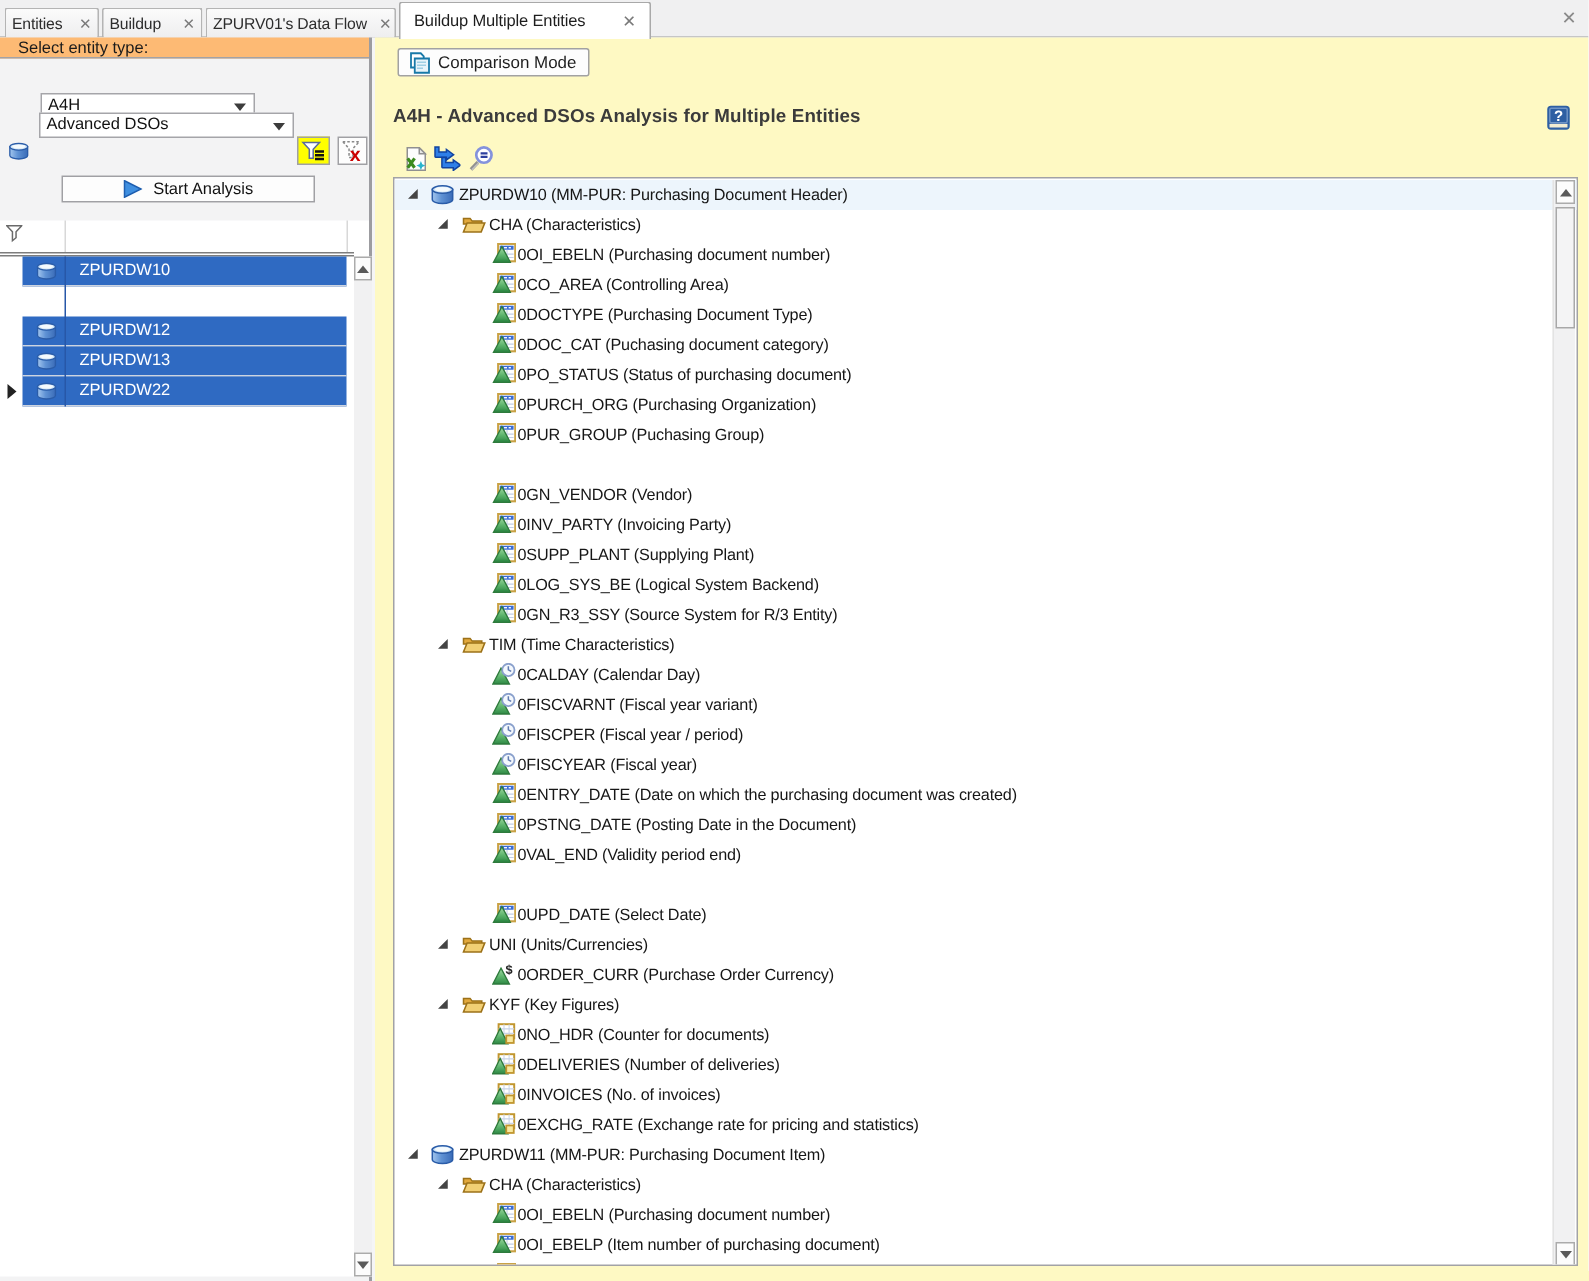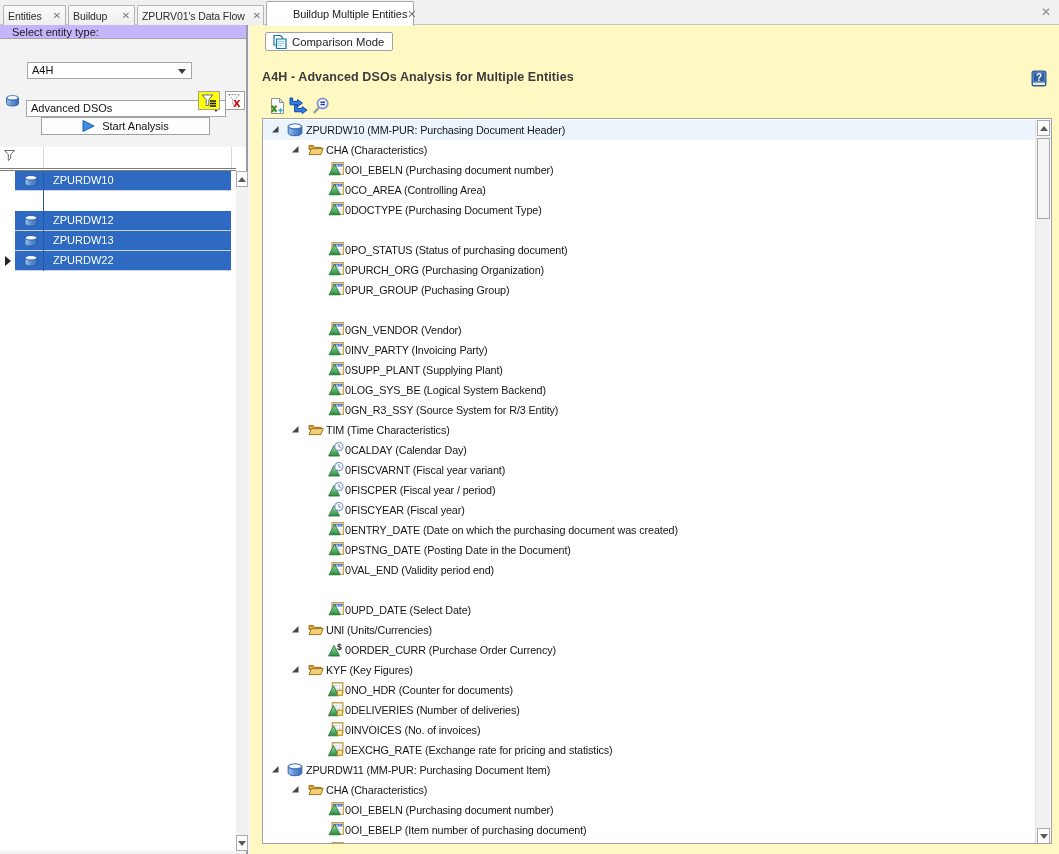--- a/index.html
+++ b/index.html
@@ -2,26 +2,26 @@
 <html><head><meta charset="utf-8"><style>
 * {margin:0;padding:0;box-sizing:border-box}
 html,body {width:1059px;height:854px;overflow:hidden;position:relative;
  font-family:"Liberation Sans",sans-serif;background:#f5f5f6;-webkit-font-smoothing:antialiased}
 .ab {position:absolute}
 
 #strip {position:absolute;left:0;top:0;width:1059px;height:25px;background:#f0f0f1;border-bottom:1px solid #c6c6c6}
 .tab {position:absolute;top:5px;height:20px;background:linear-gradient(#fbfbfb,#eeeeef);border:1px solid #b4b4b4;border-bottom:none;
  font-size:10.5px;letter-spacing:-0.1px;color:#2d2d2d;display:flex;align-items:center;padding:0 4px;border-radius:2px 2px 0 0;white-space:nowrap}
 .tab .tx {margin-left:auto;color:#7a7a7a;font-size:10px;padding-left:8px}
-#tabact {position:absolute;left:266px;top:1px;width:148px;height:25px;background:#fff;border:1px solid #a9a9a9;border-bottom:none;
- font-size:11px;letter-spacing:-0.1px;color:#1d1d1d;display:flex;align-items:center;padding:0 26px;border-radius:2px 2px 0 0;z-index:5;white-space:nowrap}
+#tabact {position:absolute;left:266px;top:1px;width:168px;height:25px;background:#fff;border:1px solid #a9a9a9;border-bottom:none;
+ font-size:11px;letter-spacing:-0.1px;color:#1d1d1d;display:flex;align-items:center;padding:0 9px;border-radius:2px 2px 0 0;z-index:5;white-space:nowrap}
 #cornerx {position:absolute;right:8px;top:5px;font-size:12px;color:#8a8a8a}
 
 #left {position:absolute;left:0;top:25px;width:248px;height:829px;background:#f3f3f4;border-right:2px solid #9c9ca0}
-#band {position:absolute;left:0;top:0;width:246px;height:14px;background:#c4b5fd;border-bottom:1px solid #a2a2a6;
+#band {position:absolute;left:0;top:0;width:246px;height:14px;background:#fdba74;border-bottom:1px solid #a2a2a6;
  font-size:11px;color:#1b1b1b;padding-left:12px;line-height:14px}
 .combo {position:absolute;background:#fff;border:1px solid #a5a5a9;font-size:11px;color:#111;line-height:15px;padding-left:4px}
 .combo .arr {position:absolute;right:5px;top:6px;width:0;height:0;border:4px solid transparent;border-top:5px solid #3c3c3c;border-bottom:none}
 .btn {position:absolute;background:#fdfdfd;border:1px solid #a0a0a4}
 
 #ltab {position:absolute;left:0;top:122px;width:246px;height:704px;background:#fff}
 #ltab .vline {position:absolute;top:0;width:1px;background:#d8d8d8}
 .dline {position:absolute;left:0;width:236px;height:1px;background:#7d7d7d}
 .lrow {position:absolute;left:15px;width:216px;height:20px;background:#2f6ac2;border-bottom:1px solid #cdd4e0}
 .lrow .nm {position:absolute;left:38px;top:3px;font-size:11px;color:#fff}
@@ -94,25 +94,25 @@
 <div id="strip">
  <div class="tab" style="left:3px;width:63px">Entities<span class="tx">✕</span></div>
  <div class="tab" style="left:68px;width:67px">Buildup<span class="tx">✕</span></div>
  <div class="tab" style="left:137px;width:127px">ZPURV01's Data Flow<span class="tx">✕</span></div>
  <span id="cornerx">✕</span>
 </div>
 <div id="tabact">Buildup Multiple Entities<span class="tx" style="margin-left:auto;color:#7a7a7a;font-size:11px">✕</span></div>
 
 <div id="left">
  <div id="band">Select entity type:</div>
- <div class="combo" style="left:27px;top:37px;width:165px;height:17px">A4H<span class="arr"></span></div>
+ <div class="combo" style="left:27px;top:37px;width:143px;height:17px">A4H<span class="arr"></span></div>
  <svg class="ab" style="left:5px;top:69px" width="15" height="14" viewBox="0 0 16 16">
       <use href="#i-cyl"></use>
     </svg>
- <div class="combo" style="left:26px;top:75px;width:200px;height:17px">Advanced DSOs<span class="arr"></span></div>
+ <div class="combo" style="left:26px;top:50px;width:170px;height:17px">Advanced DSOs<span class="arr"></span></div>
  <div class="btn" style="left:198px;top:66px;width:22px;height:19px;background:#ffff00">
   <svg width="20" height="17" viewBox="0 0 20 17">
         <path d="M3 3 h11 l-4.2 4.5 v6 h-2.6 v-6 z" fill="#fff" stroke="#5a6a9a" stroke-width="1"></path>
         <path d="M11 9 h6 M11 11.5 h6 M11 14 h6" stroke="#111" stroke-width="1.6"></path>
       </svg>
  </div>
  <div class="btn" style="left:225px;top:66px;width:20px;height:19px">
   <svg width="18" height="17" viewBox="0 0 18 17">
         <path d="M2.5 2.5 h11 l-4.2 4.5 v6 h-2.6 v-6 z" fill="#fff" stroke="#8a8a8a" stroke-width="1" stroke-dasharray="1.7 1.3"></path>
         <text x="7.2" y="15" font-size="13" font-weight="bold" fill="#cc0000" font-family="Liberation Sans,sans-serif">x</text>
@@ -230,20 +230,26 @@
           <use href="#i-char"></use>
         </svg>
         <span class="tl" style="left:82px">0CO_AREA (Controlling Area)</span>
       </div>
 <div class="trow" style="top:81px">
         <svg class="ab" style="left:65px;top:2px" width="16" height="16">
           <use href="#i-char"></use>
         </svg>
         <span class="tl" style="left:82px">0DOCTYPE (Purchasing Document Type)</span>
       </div>
+<div class="trow" style="top:101px">
+        <svg class="ab" style="left:65px;top:2px" width="16" height="16">
+          <use href="#i-char"></use>
+        </svg>
+        <span class="tl" style="left:82px">0DOC_CAT (Puchasing document category)</span>
+      </div>
 <div class="trow" style="top:121px">
         <svg class="ab" style="left:65px;top:2px" width="16" height="16">
           <use href="#i-char"></use>
         </svg>
         <span class="tl" style="left:82px">0PO_STATUS (Status of purchasing document)</span>
       </div>
 <div class="trow" style="top:141px">
         <svg class="ab" style="left:65px;top:2px" width="16" height="16">
           <use href="#i-char"></use>
         </svg>

